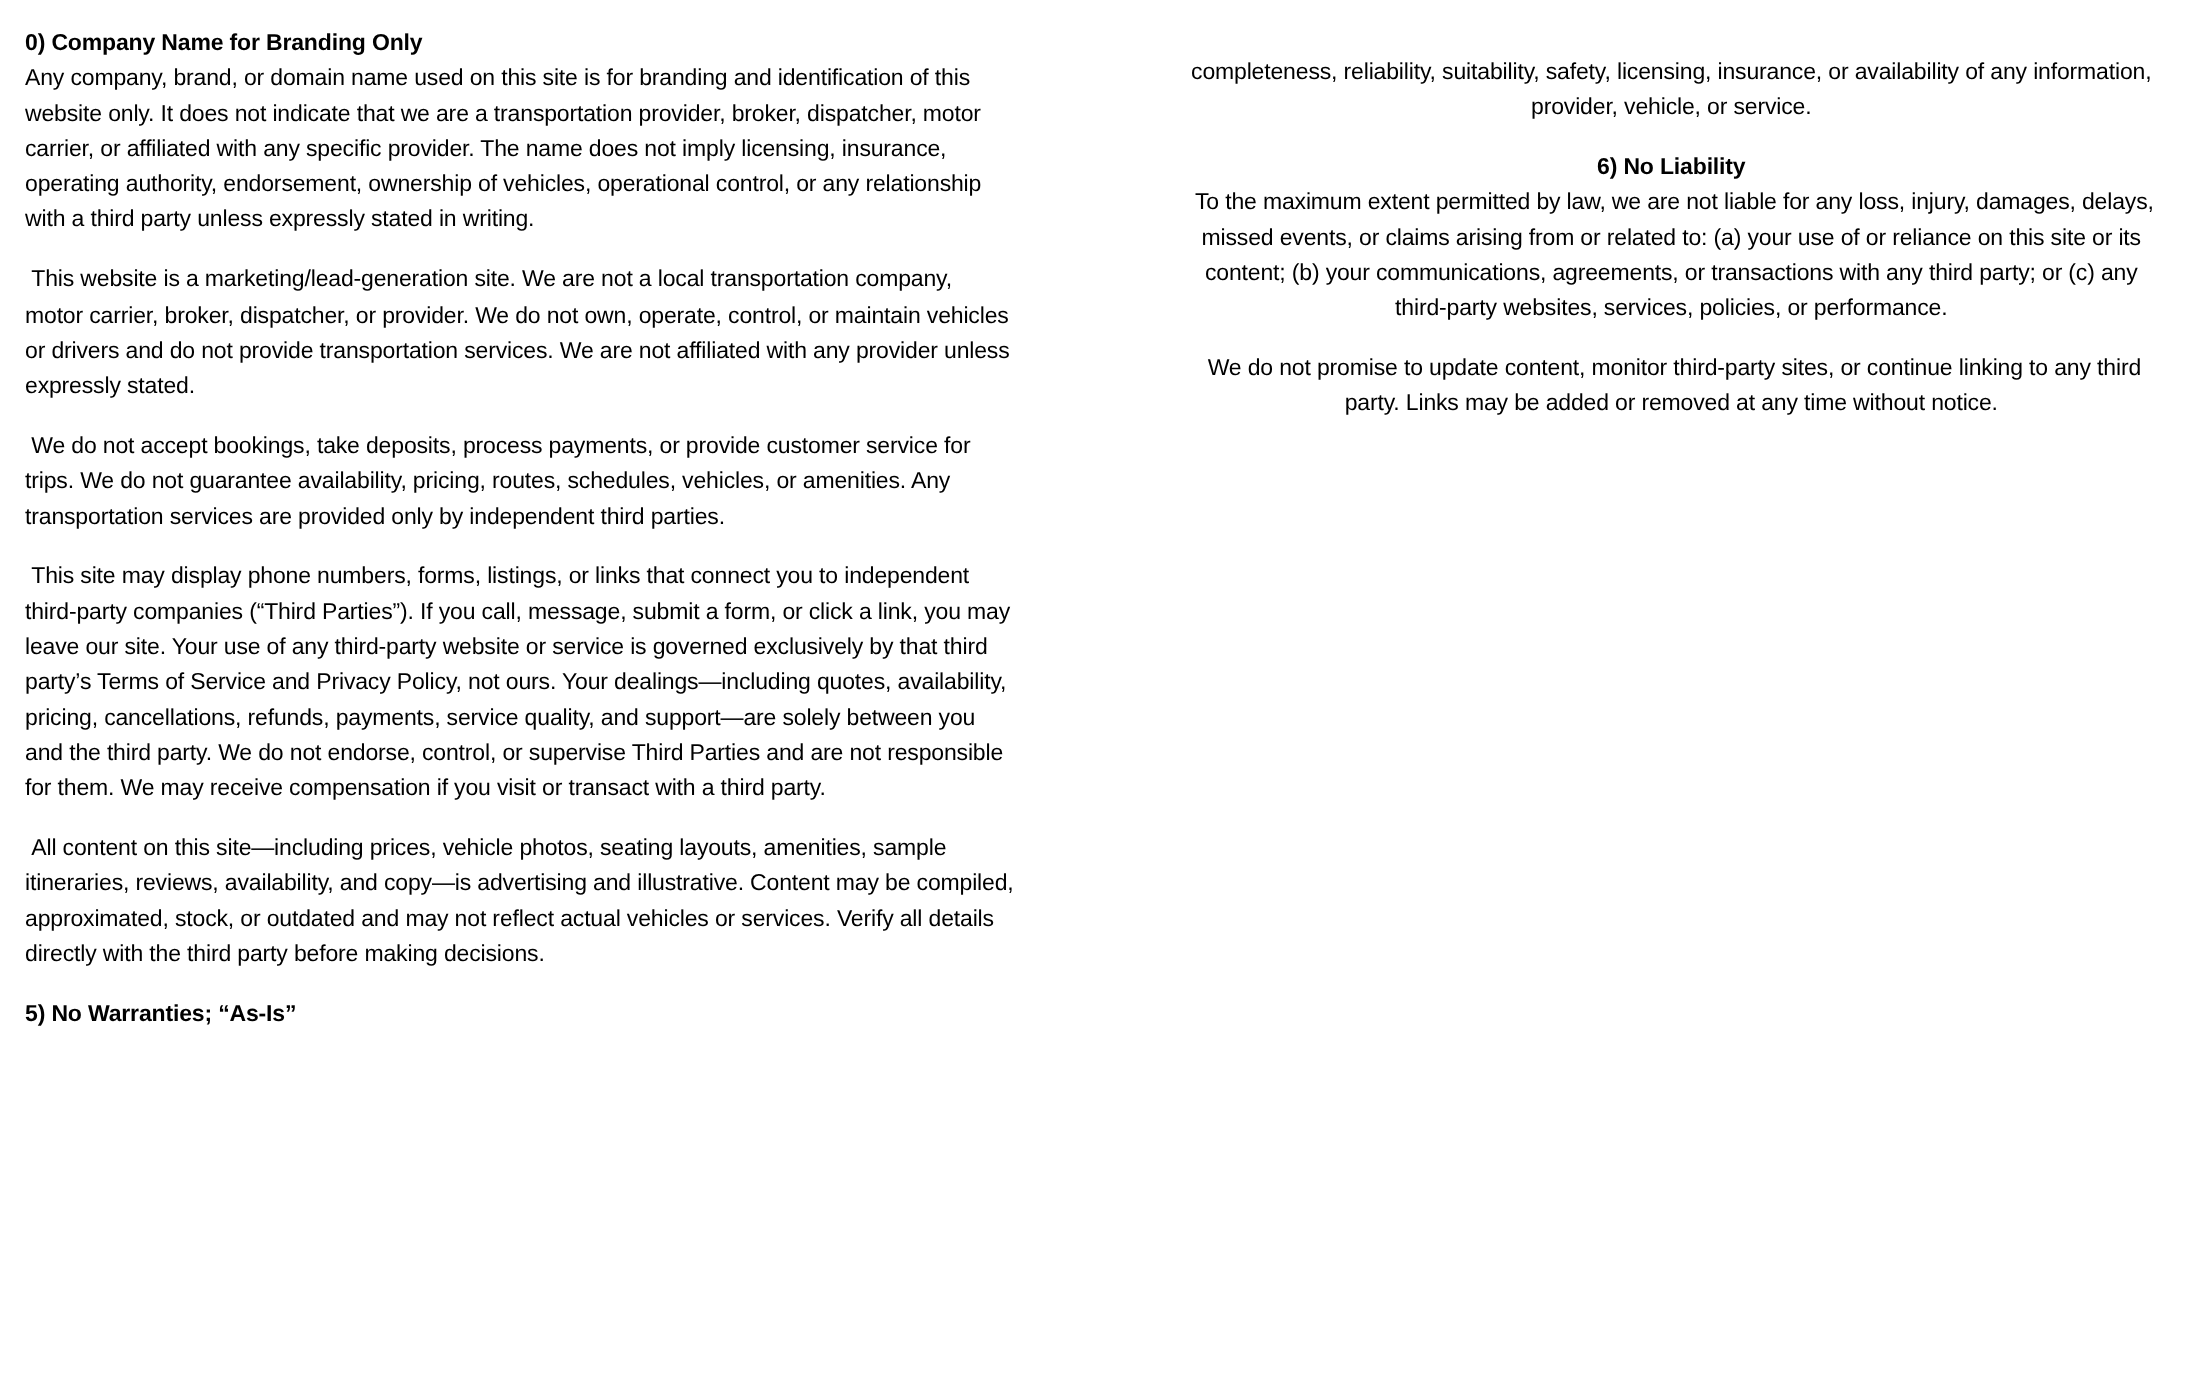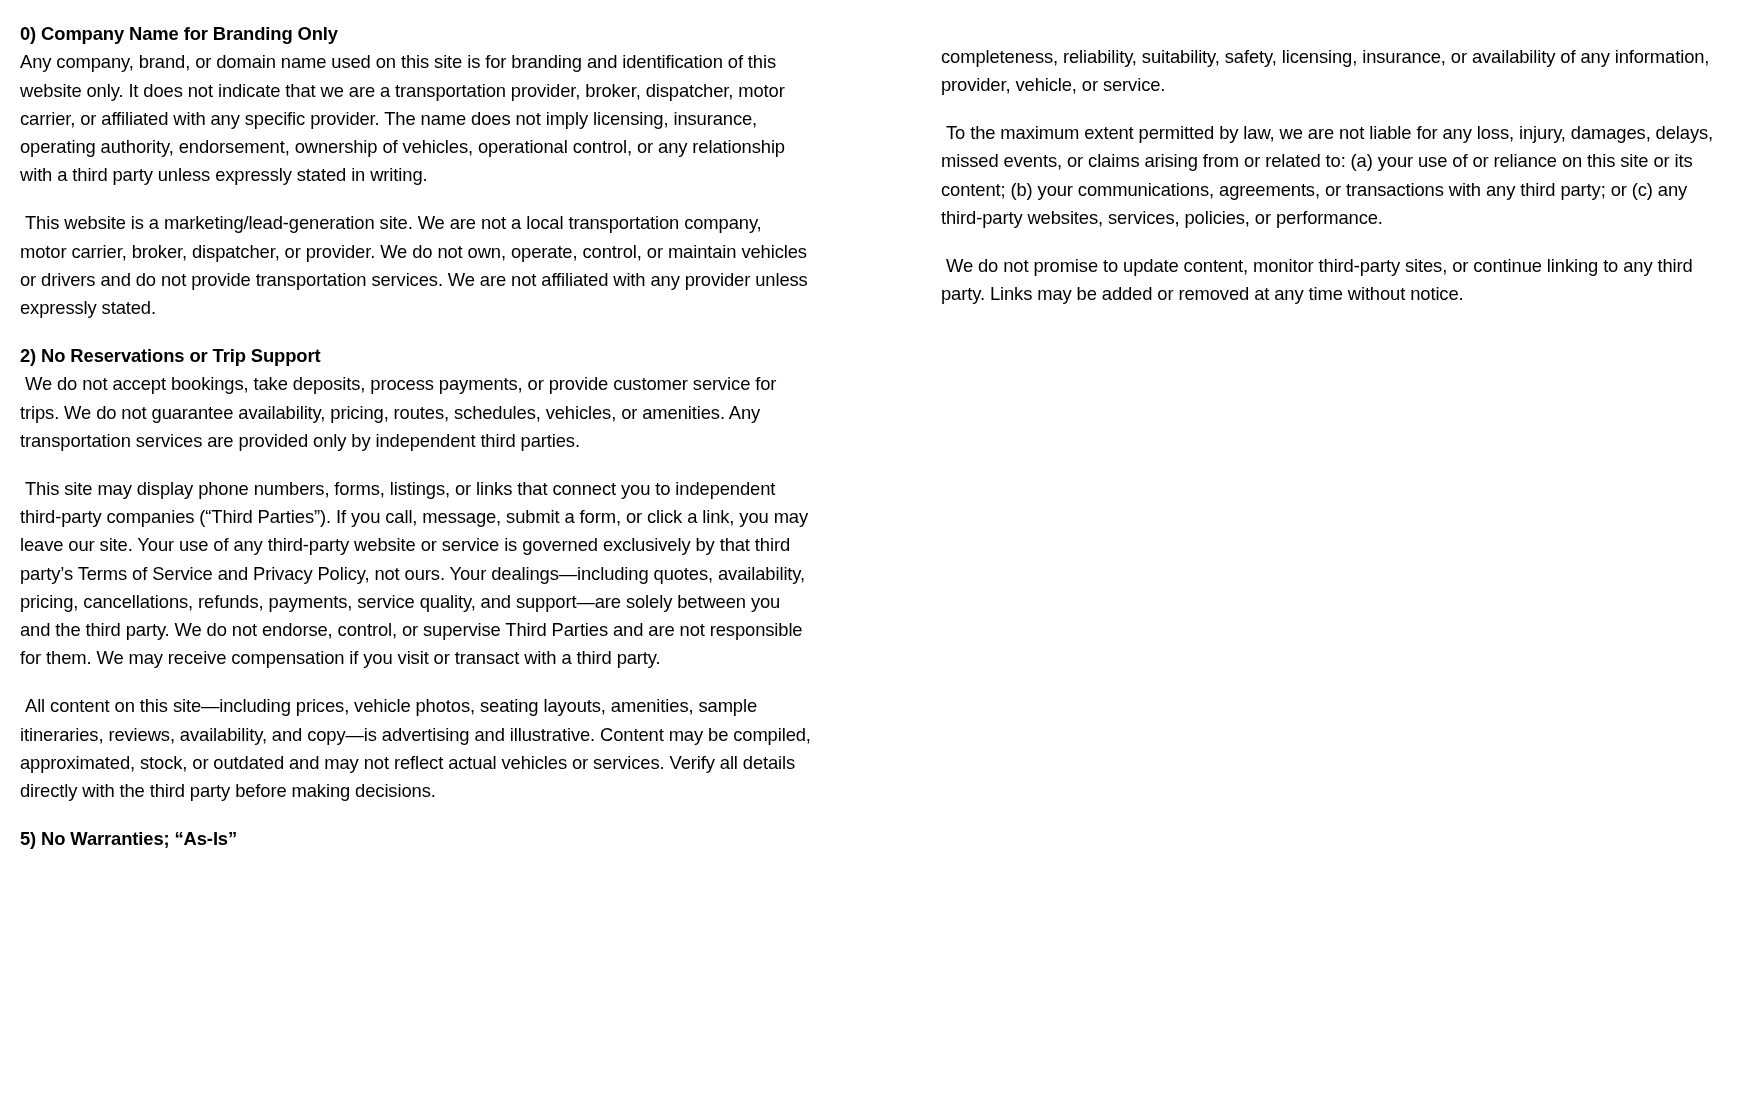--- a/index.html
+++ b/index.html
@@ -27,20 +27,21 @@
     align-items: flex-start;
   }
   .col {
     flex: 0 0 791px;
     width: 791px;
   }
   .col-right {
     flex: 0 0 792px;
     width: 792px;
     padding-top: 23px;
+    text-align: center;
   }
   .section {
     margin: 0 0 19.5px 0;
   }
   .section:last-child {
     margin-bottom: 0;
   }
   .section-heading {
     font-weight: 700;
   }
@@ -58,39 +59,39 @@
 
   <div class="col">
     <div class="section">
       <div class="section-heading">0) Company Name for Branding Only</div>
       <div class="section-body"><span>Any company, brand, or domain name used on this site is for branding and identification of this website only. It does not indicate that we are a transportation provider, broker, dispatcher, motor carrier, or affiliated with any specific provider. The name does not imply licensing, insurance, operating authority, endorsement, ownership of vehicles, operational control, or any relationship with a third party unless expressly stated in writing.</span></div>
     </div>
     <div class="section">
       <div class="section-body"><span> This website is a </span><b>marketing/lead-generation</b><span> site. We are </span><b>not</b><span> a local transportation company, motor carrier, broker, dispatcher, or provider. We </span><b>do not</b><span> own, operate, control, or maintain vehicles or drivers and </span><b>do not</b><span> provide transportation services. We are </span><b>not affiliated</b><span> with any provider unless expressly stated.</span></div>
     </div>
     <div class="section">
-      <div class="section-heading">2) No Reservations or Trip Support</div>
       <div class="section-body"><span> We </span><b>do not</b><span> accept bookings, take deposits, process payments, or provide customer service for trips. We </span><b>do not</b><span> guarantee availability, pricing, routes, schedules, vehicles, or amenities. Any transportation services are provided </span><b>only</b><span> by independent third parties.</span></div>
     </div>
     <div class="section">
       <div class="section-body"><span> This site may display phone numbers, forms, listings, or links that connect you to </span><b>independent third-party</b><span> companies (“Third Parties”). If you call, message, submit a form, or click a link, you may leave our site. Your use of any third-party website or service is governed </span><b>exclusively</b><span> by that third party’s </span><b>Terms of Service</b><span> and </span><b>Privacy Policy</b><span>, </span><b>not ours</b><span>. Your dealings—including quotes, availability, pricing, cancellations, refunds, payments, service quality, and support—are </span><b>solely between you and the third party</b><span>. We do </span><b>not</b><span> endorse, control, or supervise Third Parties and are </span><b>not responsible</b><span> for them. We may receive compensation if you visit or transact with a third party.</span></div>
     </div>
     <div class="section">
       <div class="section-body"><span> All content on this site—including prices, vehicle photos, seating layouts, amenities, sample itineraries, reviews, availability, and copy—is </span><b>advertising and illustrative</b><span>. Content may be compiled, approximated, stock, or outdated and may </span><b>not</b><span> reflect actual vehicles or services. Verify all details </span><b>directly with the third party</b><span> before making decisions.</span></div>
     </div>
     <div class="section">
       <div class="section-heading">5) No Warranties; “As-Is”</div>
     </div>
   </div>
 
   <div class="col col-right">
     <div class="section">
       <div class="section-body"><span>completeness, reliability, suitability, safety, licensing, insurance, or availability of any information, provider, vehicle, or service.</span></div>
     </div>
     <div class="section">
+      <div class="section-heading">6) No Liability</div>
       <div class="section-body"><span> To the maximum extent permitted by law, we are </span><b>not liable</b><span> for any loss, injury, damages, delays, missed events, or claims arising from or related to: (a) your use of or reliance on this site or its content; (b) your communications, agreements, or transactions with any third party; or (c) any third-party websites, services, policies, or performance.</span></div>
     </div>
     <div class="section">
       <div class="section-body"><span> We </span><b>do not</b><span> promise to update content, monitor third-party sites, or continue linking to any third party. Links may be added or removed at any time without notice.</span></div>
     </div>
   </div>
 
 </div>
 
 </body></html>

